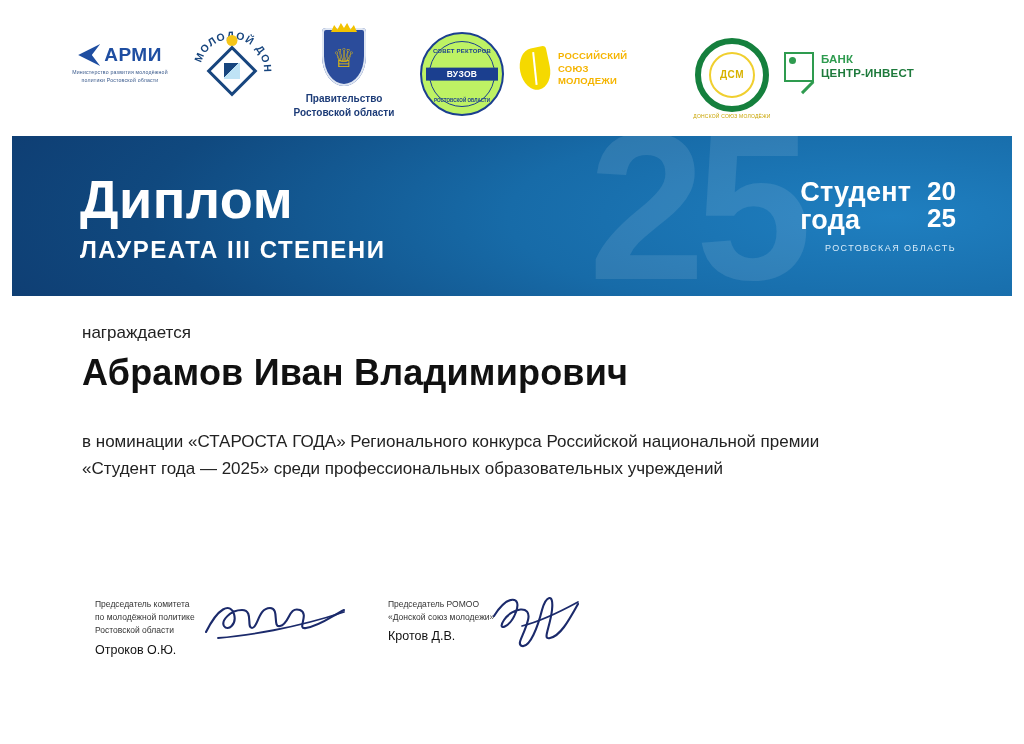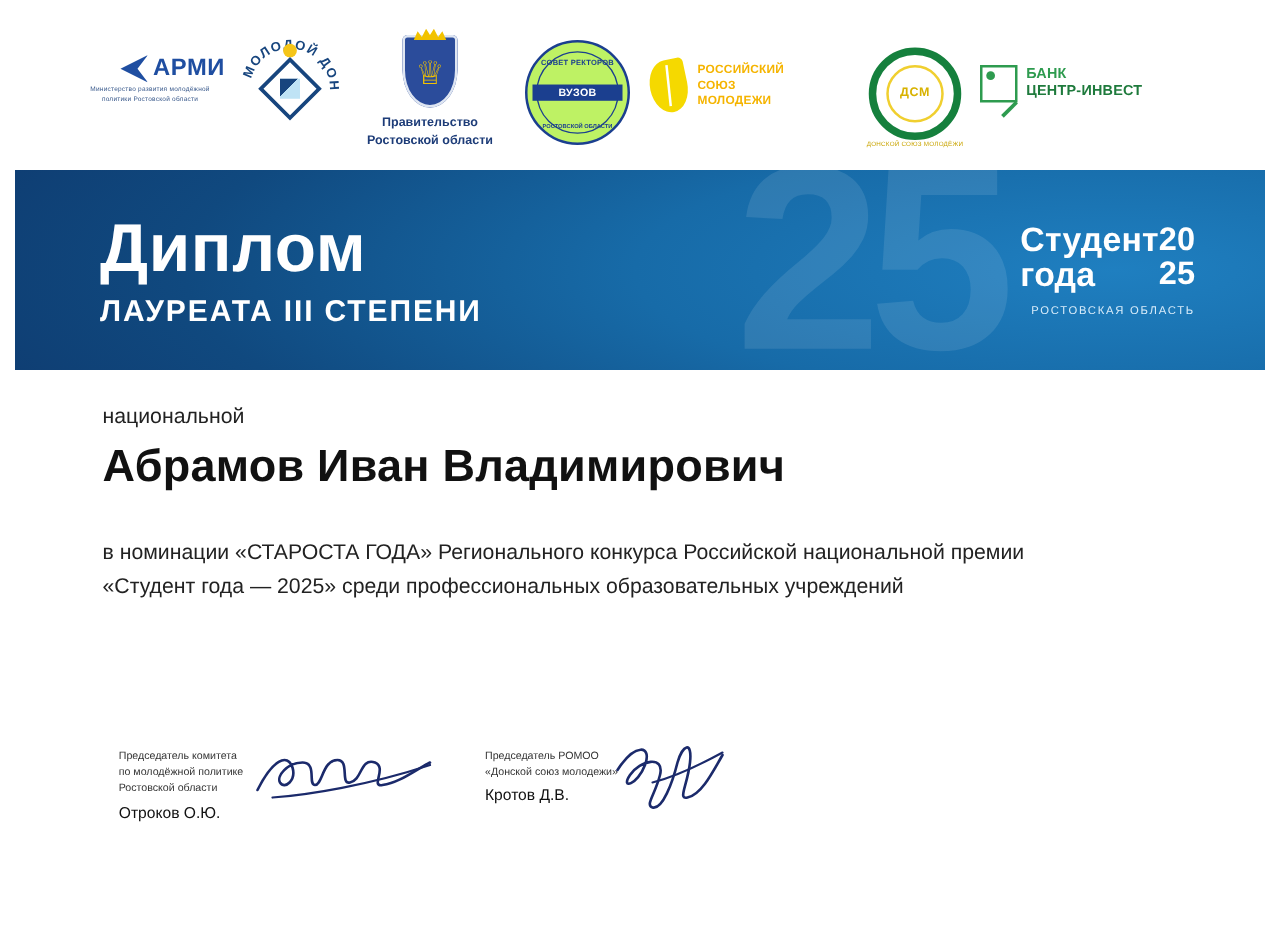--- a/index.html
+++ b/index.html
@@ -40,21 +40,21 @@
     font-size: 7px;
     line-height: 1.15;
     color: #1b3b6f;
   }
 
   
   .logo-armi { width: 120px; padding-top: 22px; }
   .logo-armi .armi-top {
     display: flex;
     align-items: center;
-    justify-content: flex-end;
+    justify-content: center;
     gap: 4px;
   }
   .armi-mark {
     width: 22px; height: 22px;
     background: #1f4ea1;
     clip-path: polygon(0% 50%, 100% 0%, 62% 50%, 100% 100%);
   }
   .armi-word {
     font-size: 19px;
     font-weight: bold;
@@ -310,21 +310,21 @@
     position: absolute;
     right: 56px;
     top: 42px;
     color: #fff;
     text-align: right;
   }
   .br-row {
     display: flex;
     align-items: flex-start;
     justify-content: flex-end;
-    gap: 0;
+    gap: 16px;
   }
   .br-words {
     text-align: left;
     font-size: 27px;
     font-weight: bold;
     line-height: 1.05;
     letter-spacing: .2px;
   }
   .br-year {
     font-size: 26px;
@@ -491,21 +491,21 @@
         </div>
         <div class="br-year">
           <div>20</div>
           <div>25</div>
         </div>
       </div>
       <div class="br-region">РОСТОВСКАЯ ОБЛАСТЬ</div>
     </div>
   </div>
 
-  <div class="awarded-label">национальной</div>
+  <div class="awarded-label">награждается</div>
   <div class="recipient">Абрамов Иван Владимирович</div>
   <div class="nomination">в номинации «СТАРОСТА ГОДА» Регионального конкурса Российской национальной премии «Студент года — 2025» среди профессиональных образовательных учреждений</div>
 
   <div class="sign-block sign-left">
     <div>Председатель комитета</div>
     <div>по молодёжной политике</div>
     <div>Ростовской области</div>
     <div class="sign-name">Отроков О.Ю.</div>
   </div>
 

